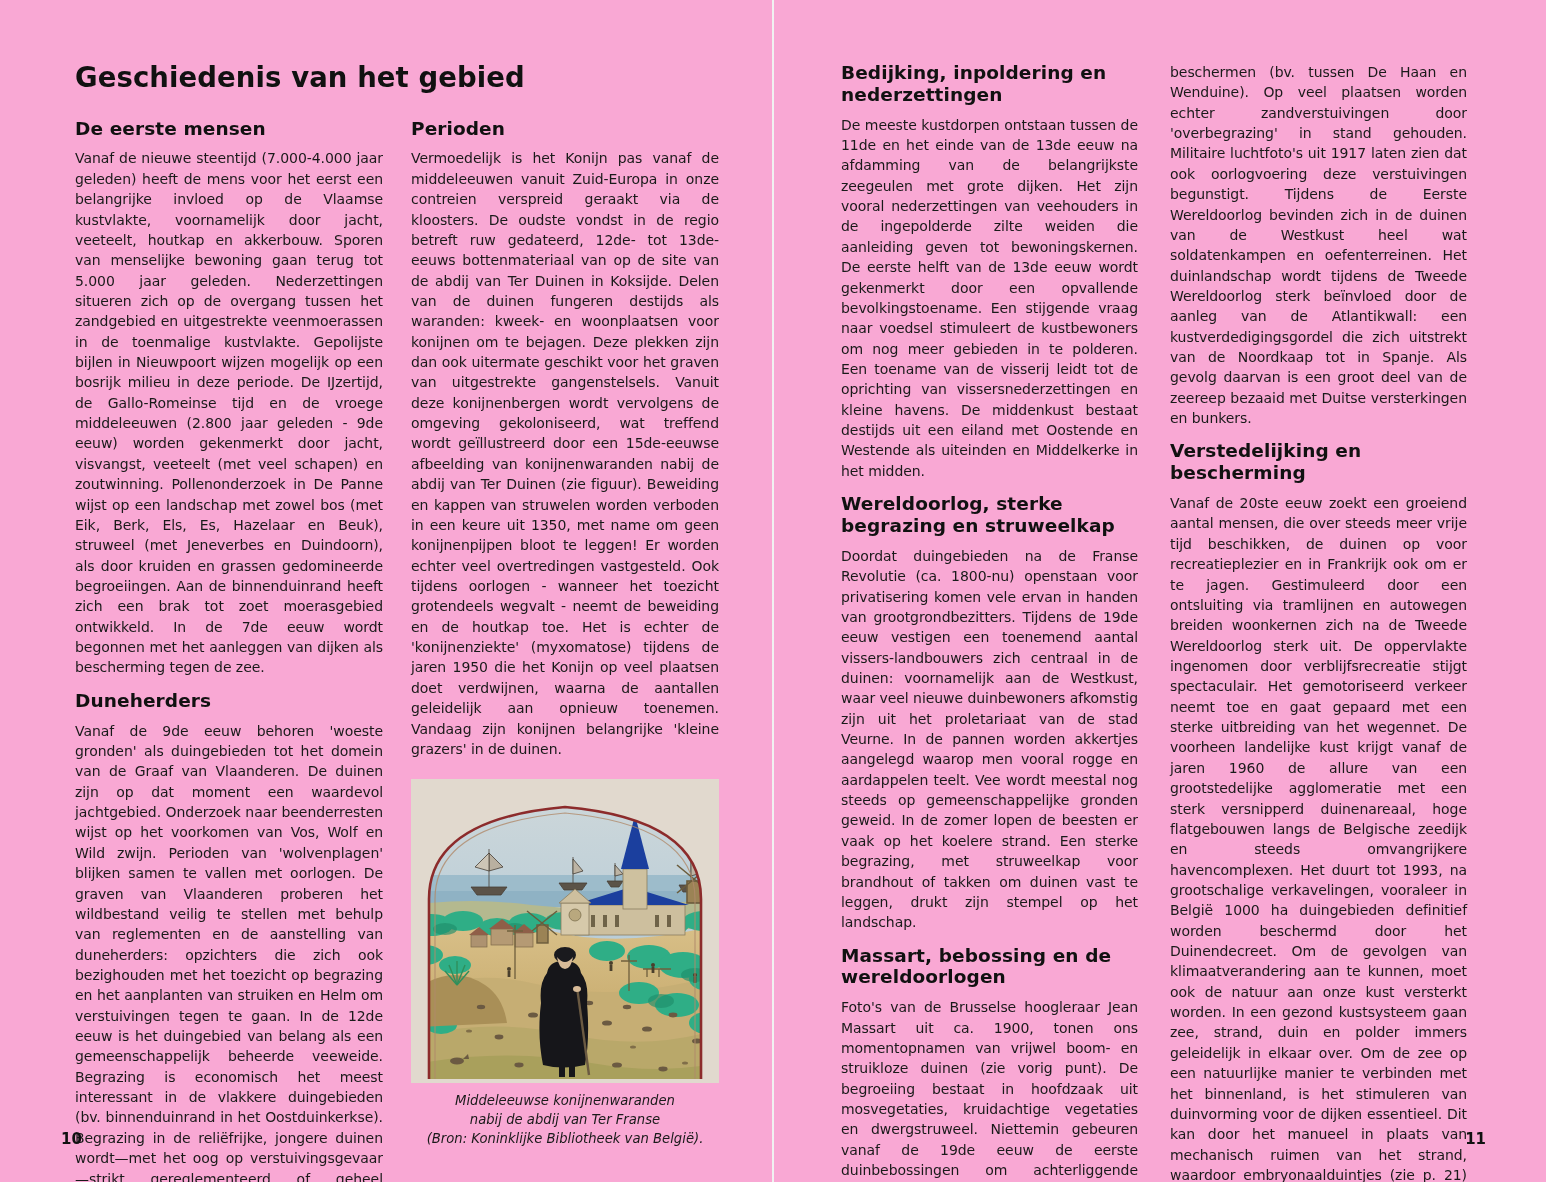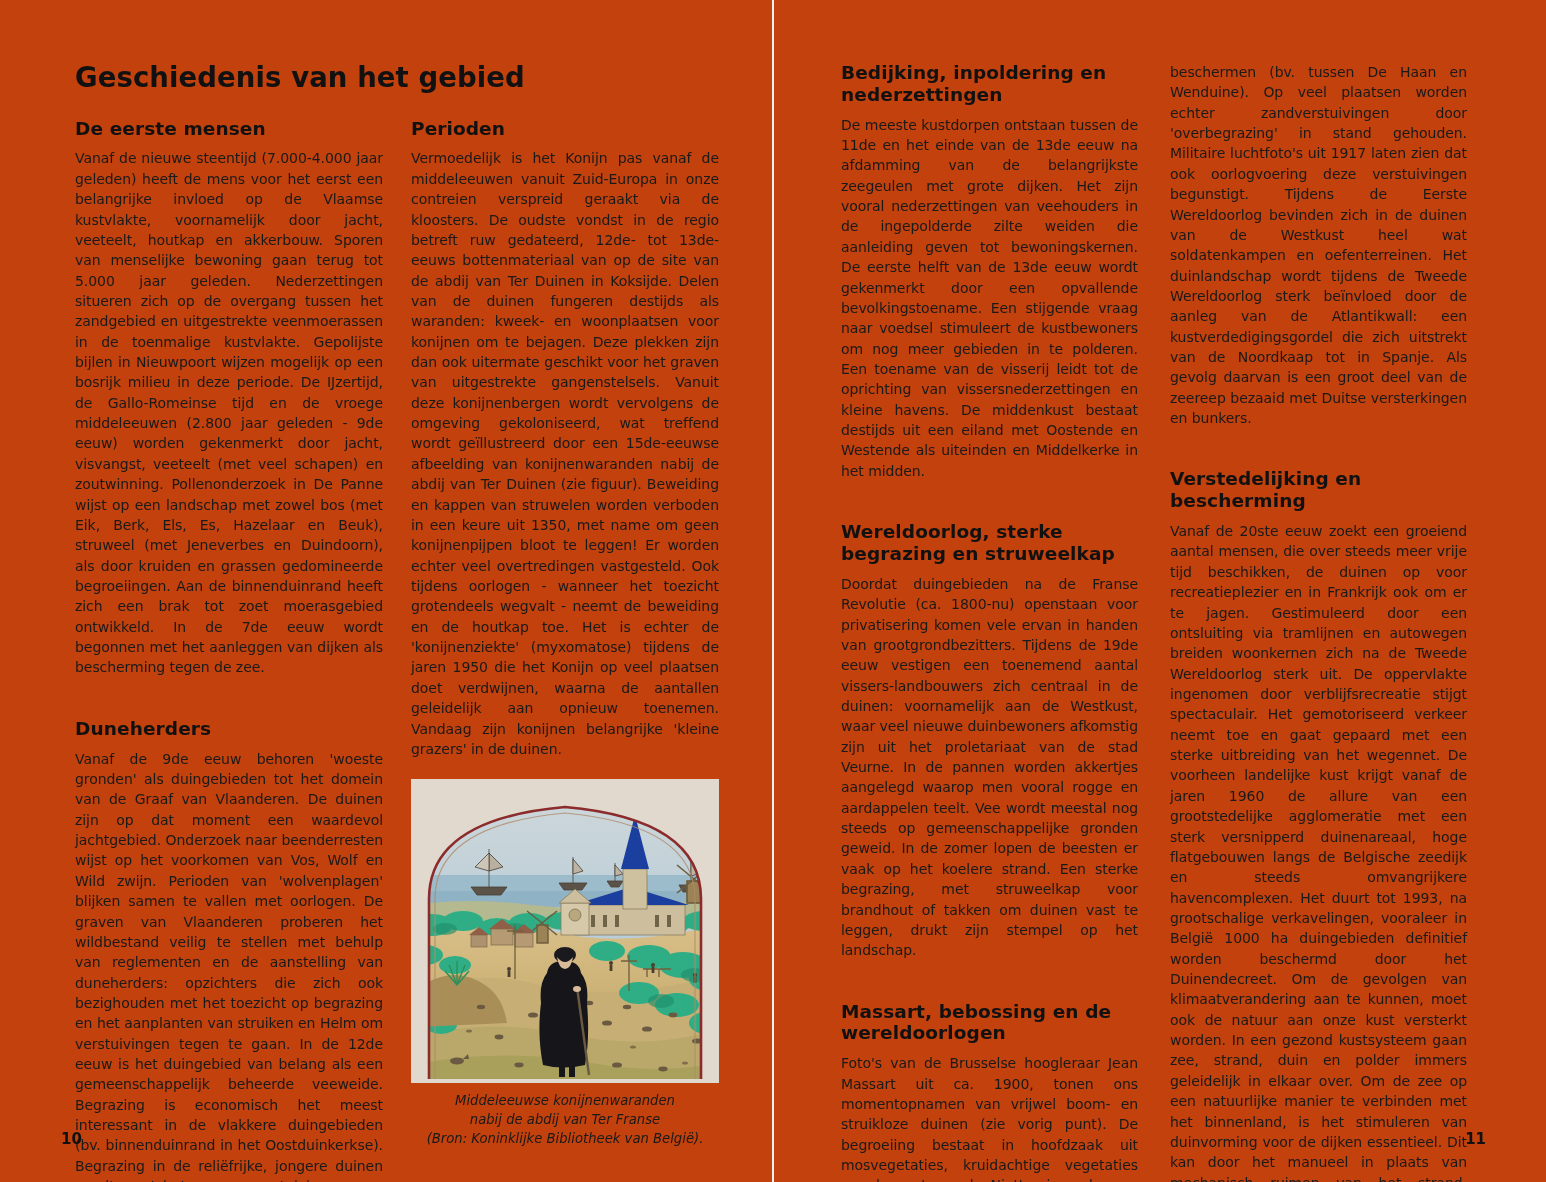--- a/index.html
+++ b/index.html
@@ -7,21 +7,21 @@
     padding: 0;
     background: #ffffff;
   }
   body {
     font-family: "DejaVu Sans", sans-serif;
   }
   #page {
     position: relative;
     width: 1546px;
     height: 1182px;
-    background: #c2410c;
+    background: #f9a8d4;
     overflow: hidden;
   }
   .spread {
     position: absolute;
     inset: 0;
     display: flex;
   }
   .page-half {
     position: relative;
     width: 773px;
@@ -63,21 +63,21 @@
   }
   h2.sec-head {
     font-family: "DejaVu Sans", sans-serif;
     font-size: 18.5px;
     font-weight: 600;
     color: #111111;
     margin: 0 0 9px 0;
     line-height: 1.18;
     letter-spacing: 0.1px;
   }
-  h2.sec-head.spaced { margin-top: 40px; }
+  h2.sec-head.spaced { margin-top: 12px; }
 
   p.body {
     font-family: "DejaVu Sans", sans-serif;
     font-size: 14px;
     line-height: 1.455;
     color: #1a1a1a;
     margin: 0 0 0 0;
     text-align: justify;
     text-justify: inter-word;
     hyphens: manual;

